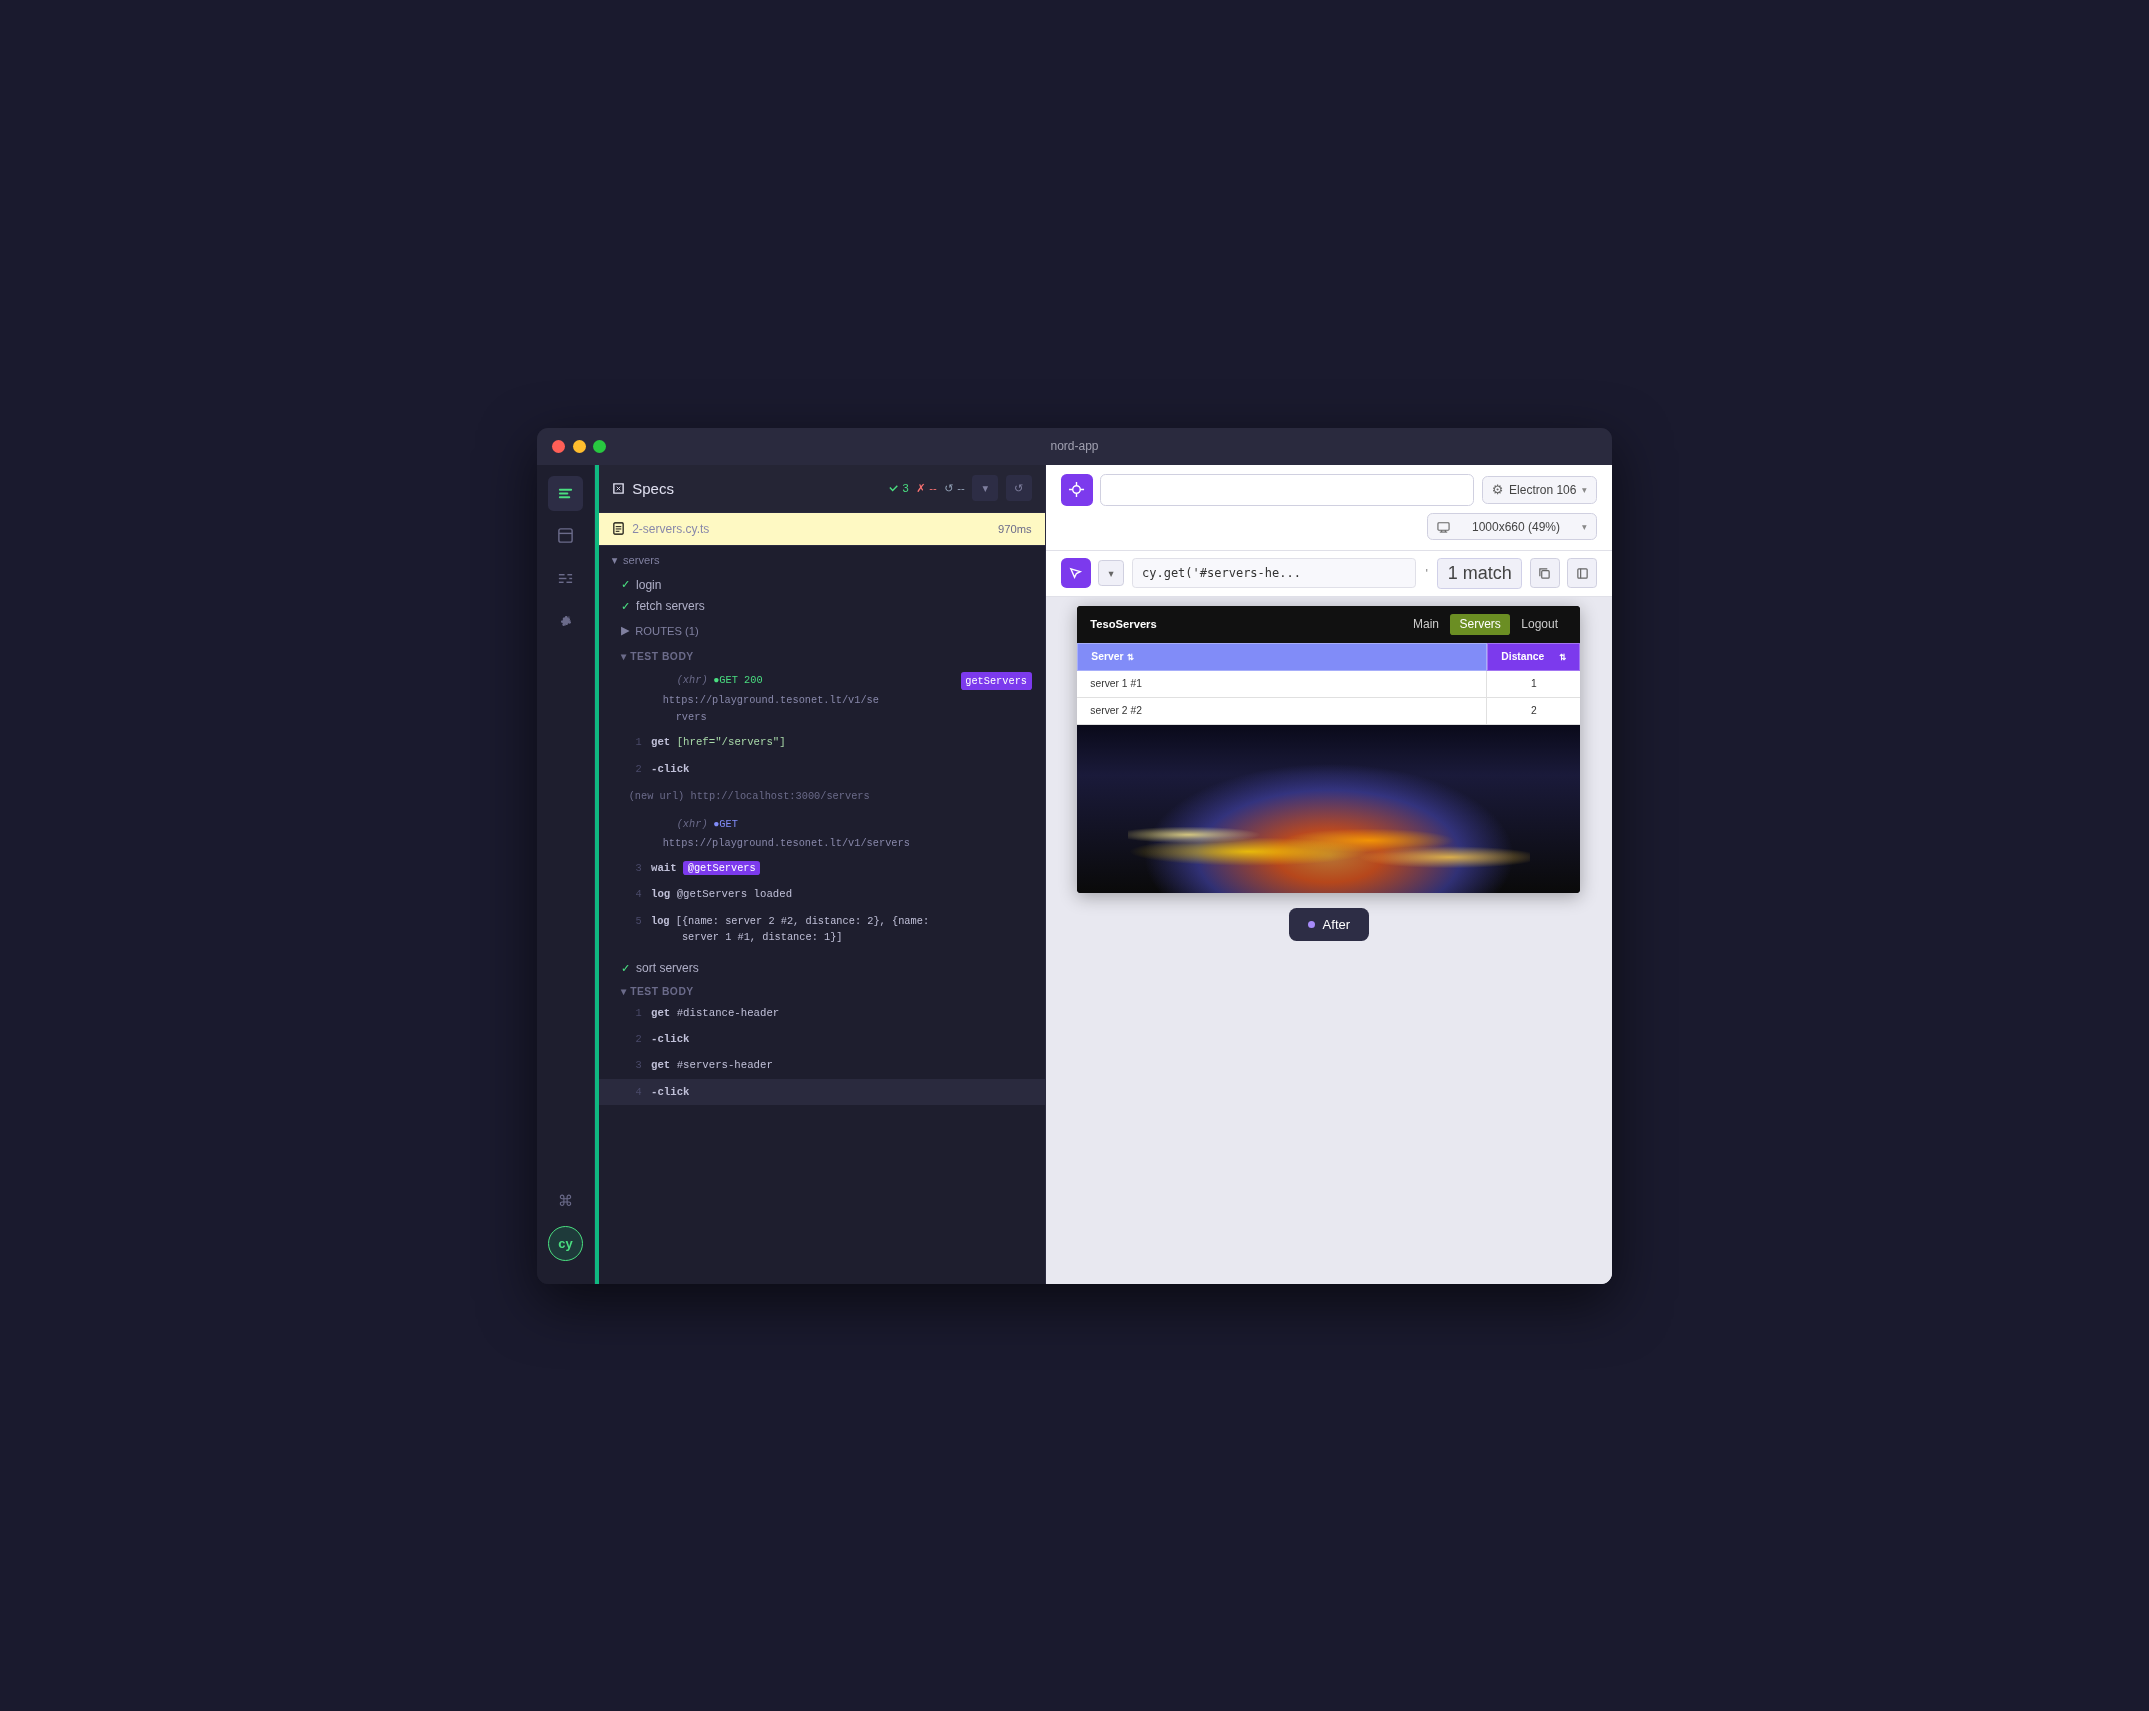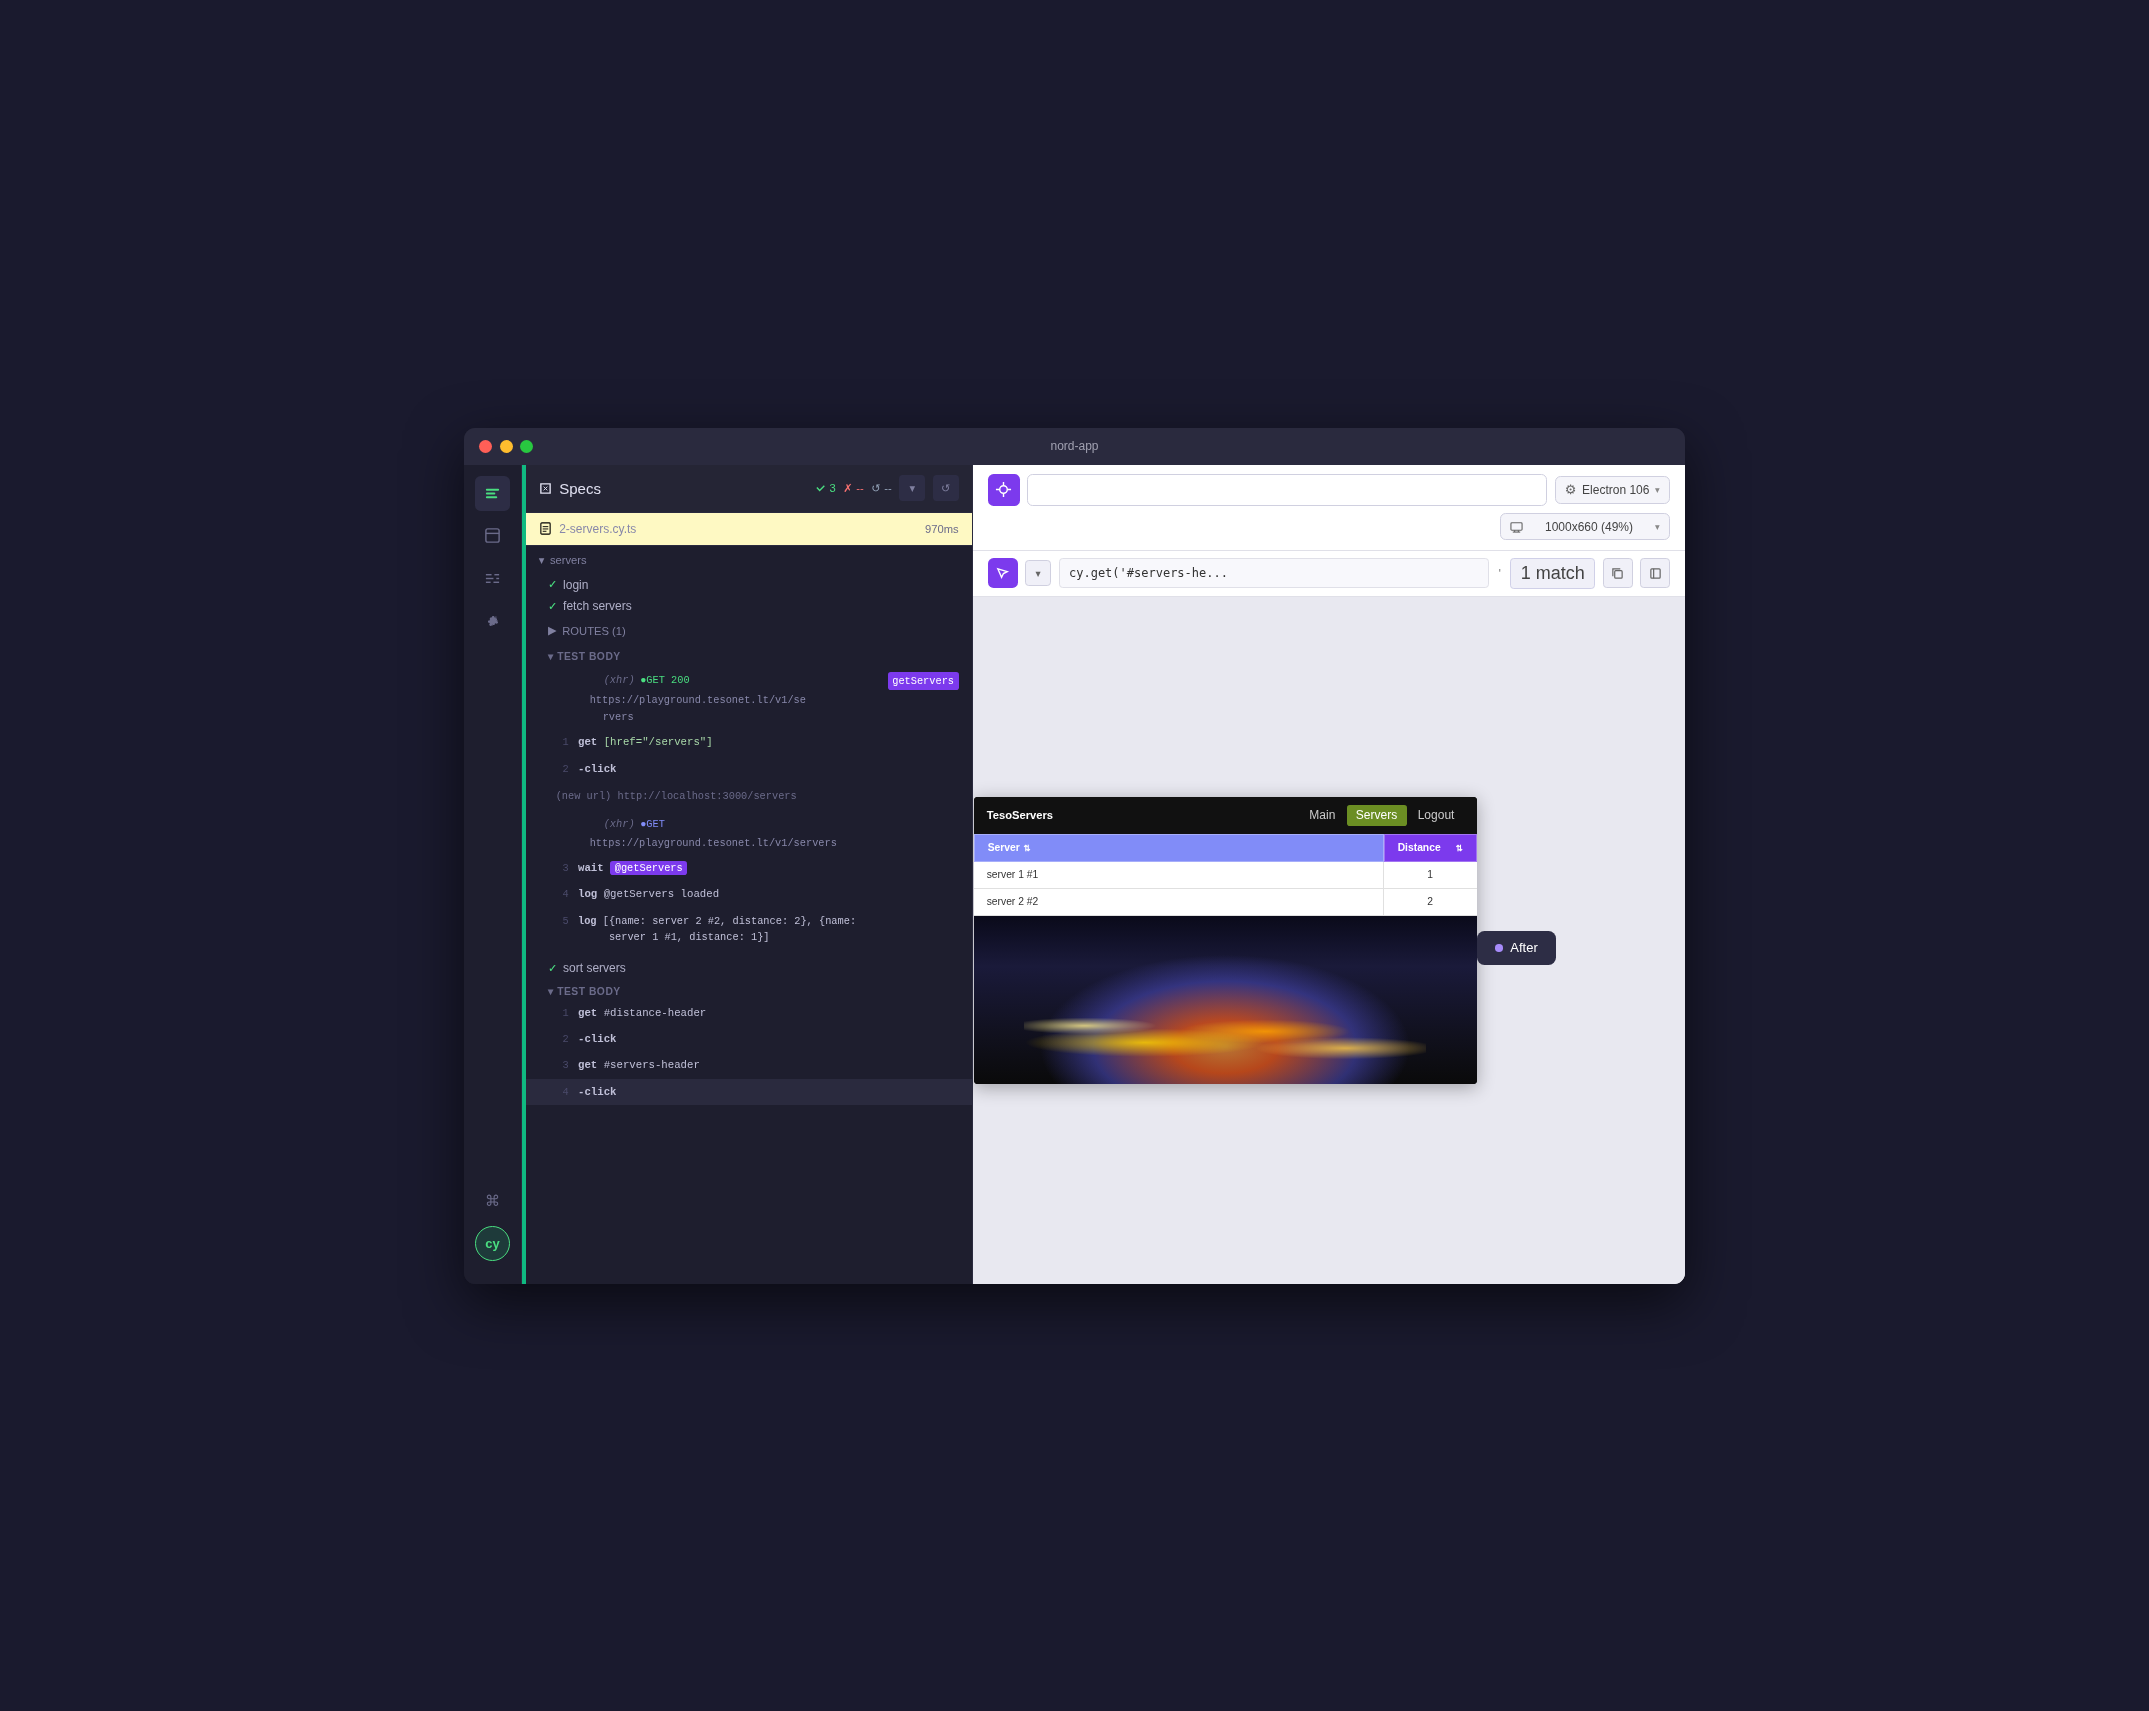--- a/index.html
+++ b/index.html
@@ -6,21 +6,21 @@
     body {
       background: #1a1a2e;
       font-family: -apple-system, BlinkMacSystemFont, 'Segoe UI', sans-serif;
       display: flex;
       justify-content: center;
       align-items: center;
       min-height: 100vh;
       padding: 18.6px;
     }
     .window {
-      width: 1221px;
+      width: 1075px;
       height: 856px;
       background: #1e1e2e;
       border-radius: 11.2px;
       overflow: hidden;
       box-shadow: 0 18.6px 56px rgba(0,0,0,0.6);
       display: flex;
       flex-direction: column;
     }
     .titlebar {
       background: #2a2a3e;
@@ -357,23 +357,23 @@
       border: 0.9px solid #d0d0e0;
       border-radius: 3.7px;
       display: flex;align-items:center;justify-content:center;
       color: #666; font-size: 13px; cursor: pointer;
     }
     
     .app-preview {
       flex: 1;
       background: #e8e8f0;
       display: flex;
-      flex-direction: row;
-      align-items: center;
-      padding: 1px;
+      flex-direction: column;
+      align-items: center;
+      padding: 9px;
       overflow: hidden;
     }
     .teso-app {
       width: 100%;
       max-width: 503px;
       background: #000;
       border-radius: 3.7px;
       overflow: hidden;
       box-shadow: 0 3.7px 18.6px rgba(0,0,0,0.3);
     }

